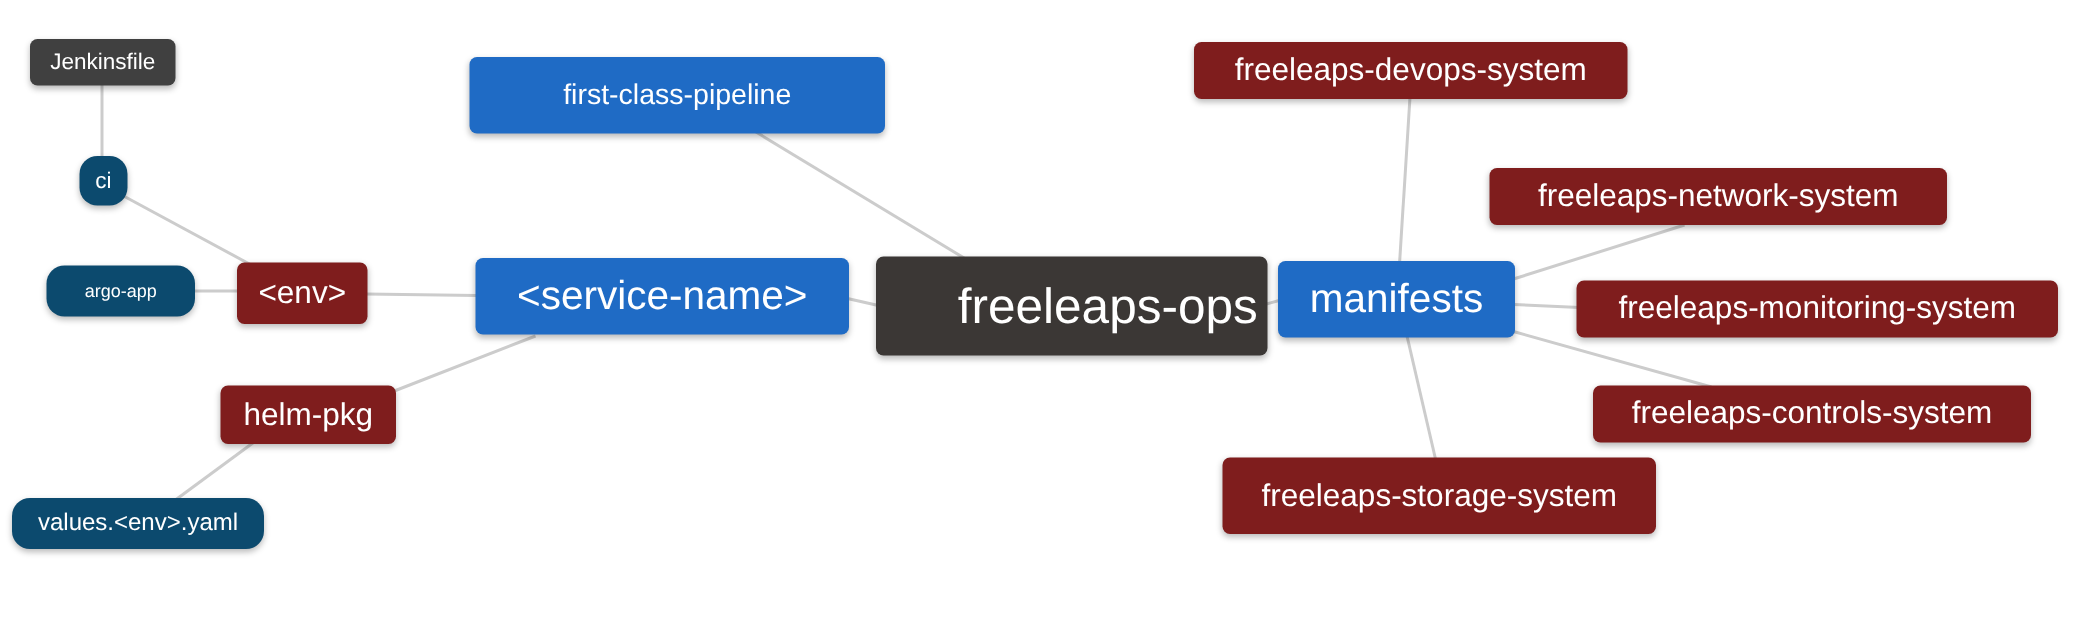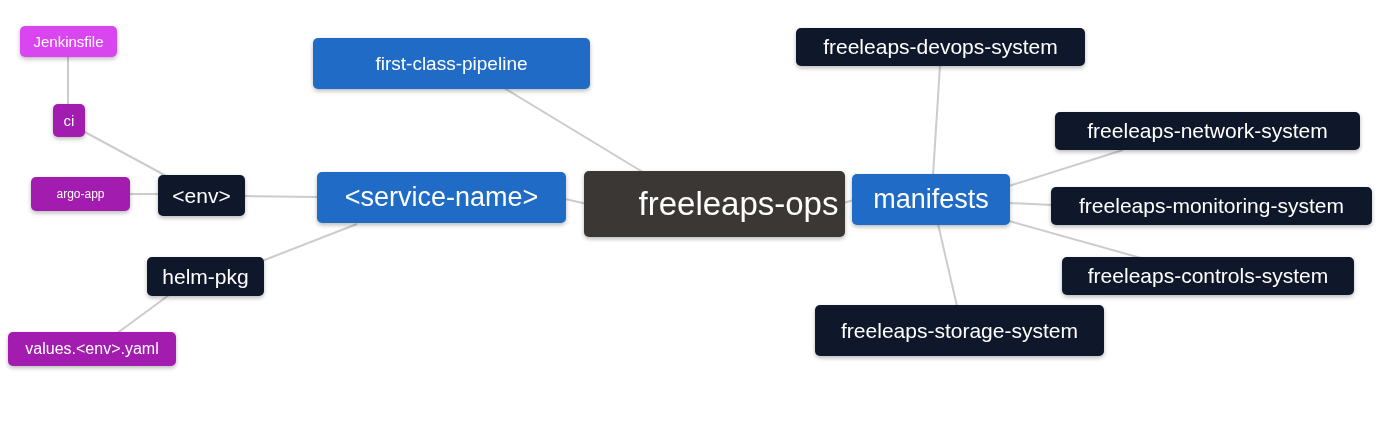--- a/index.html
+++ b/index.html
@@ -30,23 +30,23 @@
     justify-content: center;
     color: #ffffff;
     border-radius: 5px;
     box-shadow: 0 2px 4px rgba(0,0,0,0.28);
     white-space: nowrap;
     box-sizing: border-box;
     cursor: default;
   }
   .lv-root { background: #3b3735; }
   .lv-1    { background: #1f6bc5; }
-  .lv-2    { background: #0f172a; }
-  .lv-3    { background: #a21caf; }
-  .lv-4    { background: #d946ef; }
+  .lv-2    { background: #7f1d1d; }
+  .lv-3    { background: #0c4a6e; border-radius: 12px; }
+  .lv-4    { background: #404040; }
 </style>
 </head>
 <body>
 
 <div class="canvas">
 
   <svg class="edges" viewBox="0 0 1390 421">
     <line x1="68" y1="56" x2="68" y2="106"></line>
     <line x1="83" y1="131" x2="170" y2="178"></line>
     <line x1="121" y1="194" x2="160" y2="194"></line>
@@ -78,21 +78,21 @@
   <div class="node lv-1" style="left:313px; top:38px;  width:277px; height:51px; font-size:19px;">first-class-pipeline</div>
 
   <div class="node lv-1" style="left:317px; top:172px; width:249px; height:51px; font-size:27px;">&lt;service-name&gt;</div>
 
   <div class="node lv-root" style="left:584px; top:171px; width:261px; height:66px; font-size:33px;padding-left:48px;">freeleaps-ops</div>
 
   <div class="node lv-1" style="left:852px; top:174px; width:158px; height:51px; font-size:27px;">manifests</div>
 
   <div class="node lv-2" style="left:796px; top:28px;  width:289px; height:38px; font-size:21px;">freeleaps-devops-system</div>
 
-  <div class="node lv-2" style="left:1055px; top:112px; width:305px; height:38px; font-size:21px;">freeleaps-network-system</div>
+  <div class="node lv-2" style="left:993px; top:112px; width:305px; height:38px; font-size:21px;">freeleaps-network-system</div>
 
   <div class="node lv-2" style="left:1051px; top:187px; width:321px; height:38px; font-size:21px;">freeleaps-monitoring-system</div>
 
   <div class="node lv-2" style="left:1062px; top:257px; width:292px; height:38px; font-size:21px;">freeleaps-controls-system</div>
 
   <div class="node lv-2" style="left:815px; top:305px; width:289px; height:51px; font-size:21px;">freeleaps-storage-system</div>
 
 </div>
 
 </body></html>

